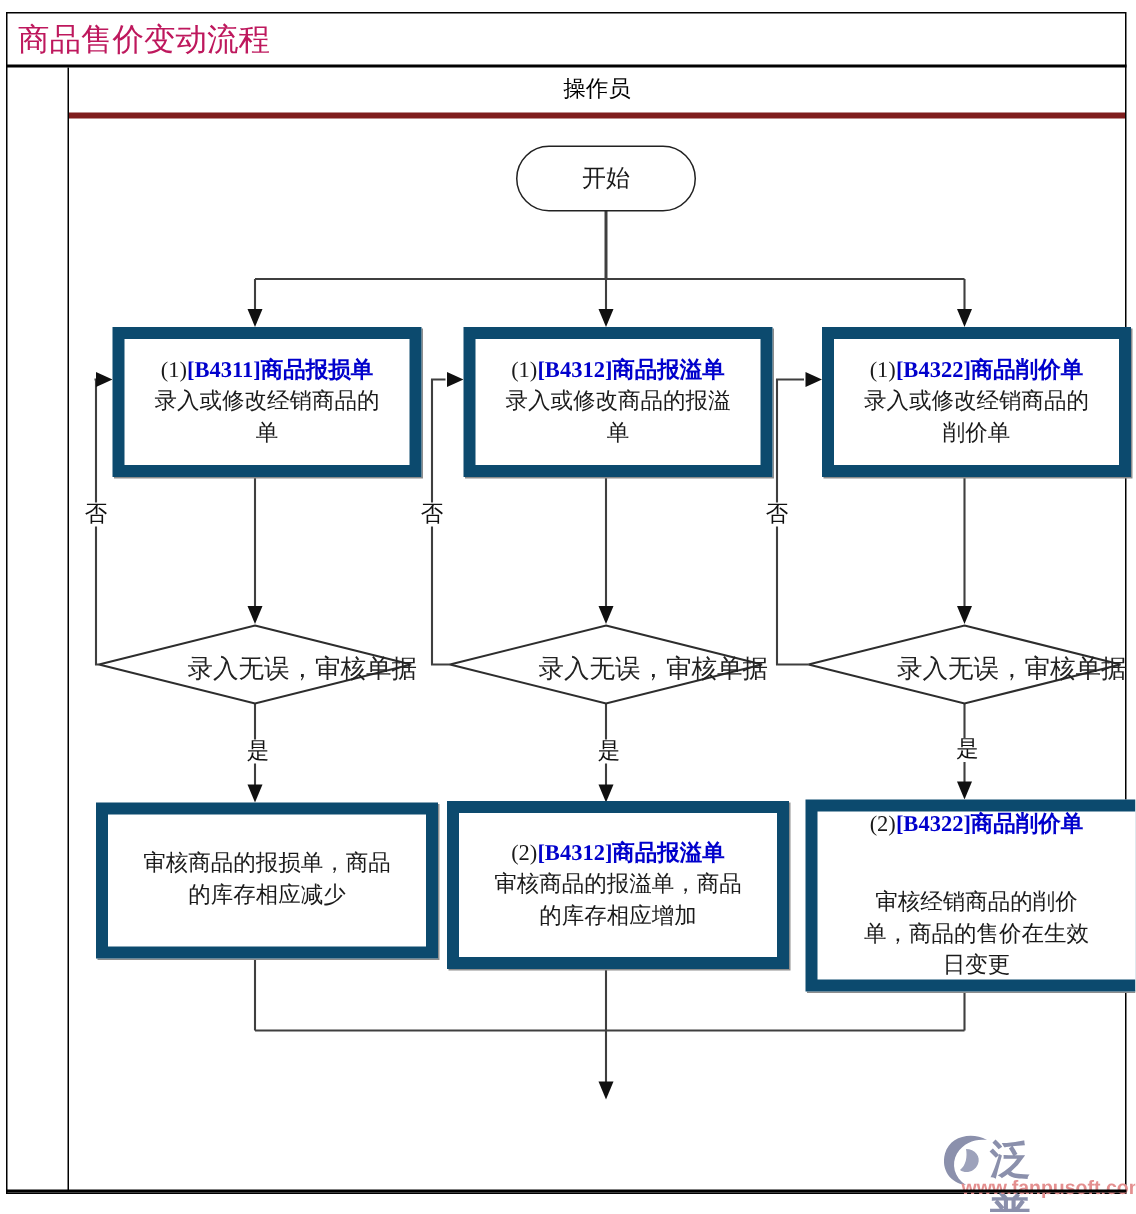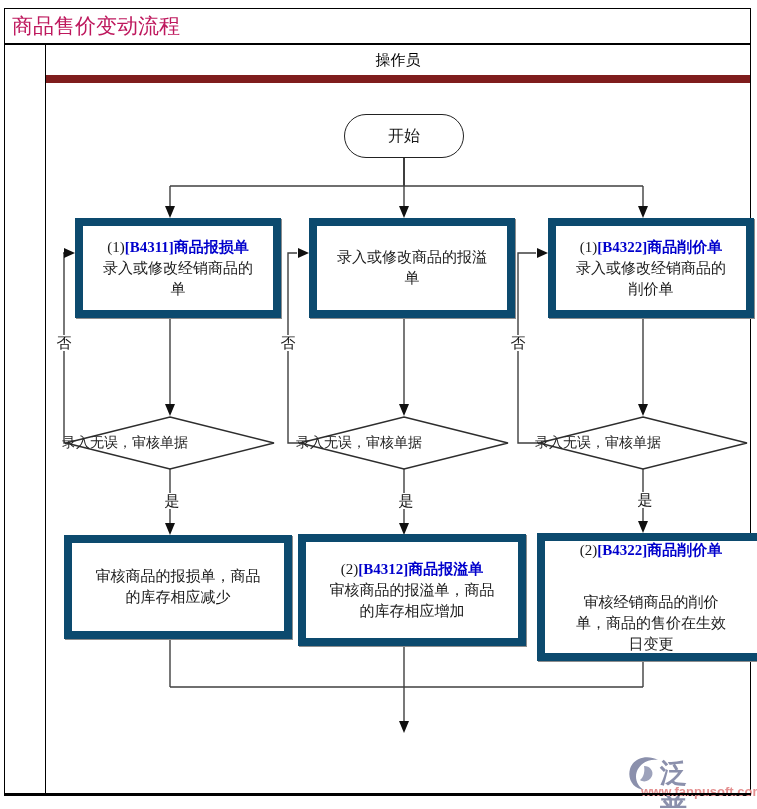--- a/index.html
+++ b/index.html
@@ -5,33 +5,33 @@
   html,body{margin:0;padding:0;background:#fff;}
   .screen{position:relative;width:757px;height:809px;background:#fff;overflow:hidden;
           font-family:"Liberation Serif","DejaVu Serif",serif;color:#111;}
   
   .frame{position:absolute;left:4px;top:8px;width:745px;height:786px;border:1px solid #000;}
   .title-row{position:absolute;left:6px;top:9px;width:740px;height:34px;line-height:34px;
              padding-left:6px;font-size:21px;color:#be185d;}
   .title-sep{position:absolute;left:4px;top:43px;width:747px;height:2px;background:#000;}
   .col-div{position:absolute;left:45px;top:45px;width:1px;height:749px;background:#000;}
   .lane-header{position:absolute;left:46px;top:45px;width:704px;height:30px;line-height:30px;
-               text-align:center;font-size:15px;border-bottom:8px solid #7f1d1d;color:#000;}
+               text-align:center;font-size:15px;border-bottom:4px solid #7f1d1d;color:#000;}
   .bottom-line{position:absolute;left:4px;top:793px;width:747px;height:2px;background:#000;z-index:6;}
 
   
   .wires{position:absolute;left:0;top:0;z-index:1;}
   .terminal{position:absolute;z-index:2;background:#fff;border:1px solid #222;border-radius:22px;
             display:flex;align-items:center;justify-content:center;font-size:16px;color:#1a1a1a;}
   .box{position:absolute;z-index:2;background:#fff;border:8px solid #0c4a6e;box-shadow:1px 1px 0 #8d8d8d;
        display:flex;flex-direction:column;justify-content:center;align-items:center;text-align:center;
        font-size:15px;line-height:21px;color:#1a1a1a;}
   .box .code{color:#0000cc;font-weight:bold;}
   .box .body{white-space:pre-line;}
-  .dlabel{position:absolute;z-index:2;width:216px;text-align:left;font-size:14px;color:#222;}
+  .dlabel{position:absolute;z-index:2;width:216px;text-align:right;font-size:17px;color:#222;}
   .tag{position:absolute;z-index:3;transform:translate(-50%,-50%);font-size:15px;line-height:16px;
        background:#fff;padding:0 1px;color:#111;}
 
   
   .wm{position:absolute;z-index:5;}
   .wm-brand{position:absolute;left:660px;top:755px;font-size:27px;font-weight:bold;color:#8b90ac;
             letter-spacing:1px;font-family:"Liberation Sans","DejaVu Sans",sans-serif;}
   .wm-url{position:absolute;left:641px;top:784px;font-size:13px;font-weight:bold;color:#e48f8f;
           font-family:"Liberation Sans","DejaVu Sans",sans-serif;}
   .wm-icon{position:absolute;left:626px;top:754px;}
@@ -91,30 +91,31 @@
     </g>
   </svg>
 
   <div class="frame"></div>
   <div class="title-row">商品售价变动流程</div>
   <div class="title-sep"></div>
   <div class="col-div"></div>
   <div class="lane-header">操作员</div>
   <div class="bottom-line"></div>
 
-  <div class="terminal" style="left:344px;top:114px;width:118px;height:42px;">
+  <div class="terminal" style="left:344px;top:97px;width:118px;height:42px;">
     <span>开始</span>
   </div>
 
   <div class="box" style="left:75px;top:218px;width:190px;height:84px;">
     <div><span>(1)</span><span class="code">[B4311]商品报损单</span></div>
     <div class="body">录入或修改经销商品的
 单</div>
   </div>
   <div class="box" style="left:309px;top:218px;width:190px;height:84px;">
+    <div><span>(1)</span><span class="code">[B4312]商品报溢单</span></div>
     <div class="body">录入或修改商品的报溢
 单</div>
   </div>
   <div class="box" style="left:548px;top:218px;width:190px;height:84px;">
     <div><span>(1)</span><span class="code">[B4322]商品削价单</span></div>
     <div class="body">录入或修改经销商品的
 削价单</div>
   </div>
 
   <div class="dlabel" style="left:62px;top:434px;">录入无误，审核单据</div>

